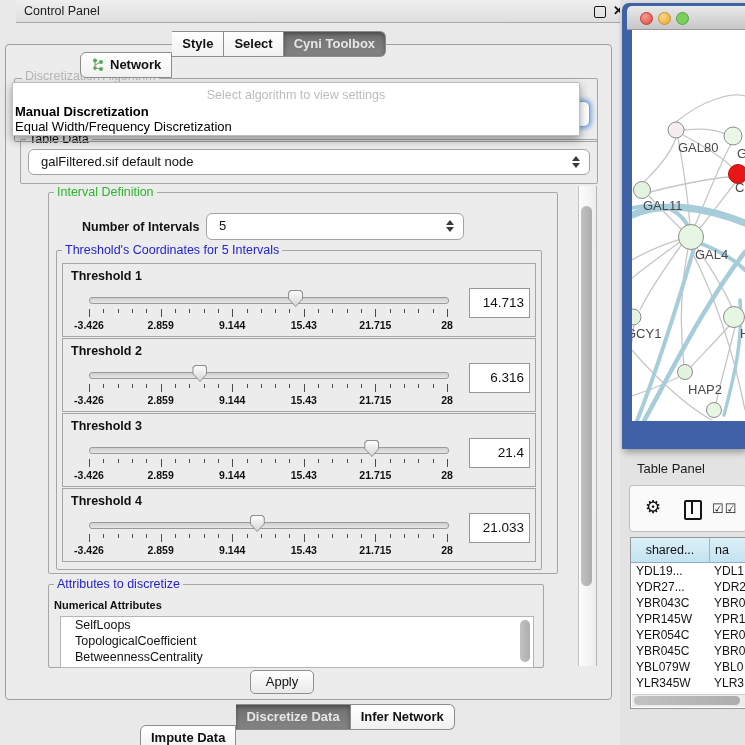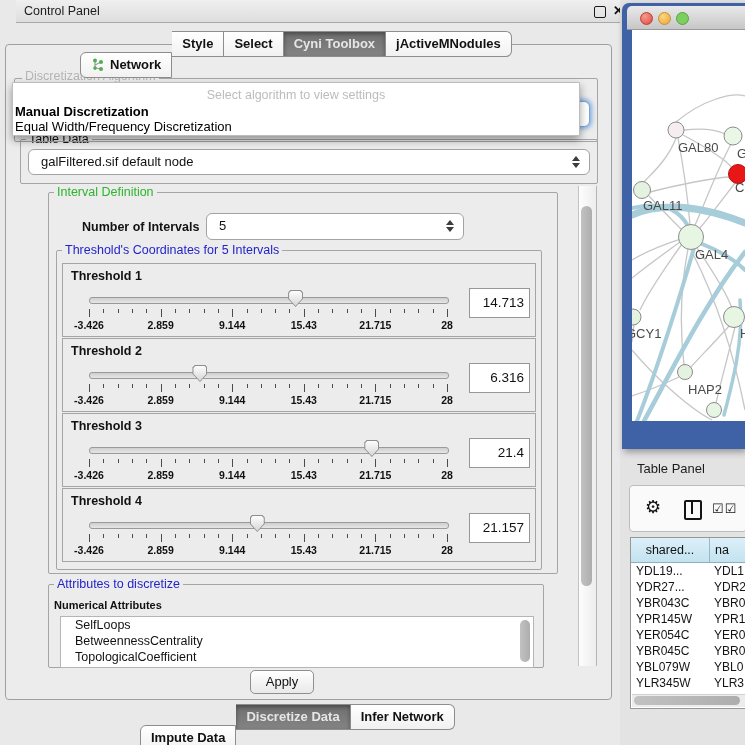--- a/index.html
+++ b/index.html
@@ -100,21 +100,20 @@
       <div class="seg"><span><svg class="nicon" width="14" height="14" viewBox="0 0 14 14">
             <path d="M4 2 L4 12 M4 7 L10 4 M4 10 L10 11" stroke="#9a9a9a" stroke-width="1.2" fill="none"></path>
             <circle cx="4" cy="2.5" r="2" fill="#4faf4f"></circle>
             <circle cx="10" cy="4" r="2" fill="#4faf4f"></circle>
             <circle cx="10" cy="11" r="2" fill="#4faf4f"></circle>
             <circle cx="4" cy="10" r="1.8" fill="#4faf4f"></circle>
           </svg></span><span>Network</span></div>
       <div class="seg"><span>Style</span></div>
       <div class="seg"><span>Select</span></div>
       <div class="seg sel"><span>Cyni Toolbox</span></div>
-      <div class="seg"><span>jActiveMNodules</span></div>
     </div>
 
   <div id="outer" class="abs"></div>
 
   <div class="abs group" style="left:14px;top:78px;width:582px;height:62px;z-index:1;"></div>
   <div class="abs glabel lbl" style="left:22px;top:69px;color:#b5b5b5;z-index:2;">Discretization Algorithm</div>
   <div id="combo-focus" class="abs combo">
     <span class="stepper">
         <div class="st-up"></div>
         <div class="st-dn"></div>
@@ -301,36 +300,36 @@
         <div class="tick" style="left: 341.04px; height: 4px;"></div>
         <div class="tick" style="left: 355.36px; height: 4px;"></div>
         <div class="tick" style="left: 369.68px; height: 4px;"></div>
         <div class="tick" style="left: 384px; height: 8px;"></div>
         <div class="tickl" style="left: 26px;">-3.426</div>
         <div class="tickl" style="left: 97.6px;">2.859</div>
         <div class="tickl" style="left: 169.2px;">9.144</div>
         <div class="tickl" style="left: 240.8px;">15.43</div>
         <div class="tickl" style="left: 312.4px;">21.715</div>
         <div class="tickl" style="left: 384px;">28</div>
-        <div class="tval">21.157</div>
+        <div class="tval">21.033</div>
       </div>
     </div>
 
   <div id="main-sb-track" class="abs">
     <div class="sb-thumb" style="left:2px;top:20px;width:11px;height:380px;"></div>
   </div>
 
   <div class="abs group" style="left:48px;top:584px;width:494px;height:82px;"></div>
   <div class="abs glabel lbl blue" style="left:54px;top:577px;">Attributes to discretize</div>
   <div class="abs lbl" style="left:54px;top:599px;font-size:11px;font-weight:bold;color:#111;">Numerical Attributes</div>
   <div id="attr-list" class="abs">
     <div class="sb-thumb" style="right:3px;top:3px;width:10px;height:42px;"></div>
   <div class="attr-item">SelfLoops</div>
+      <div class="attr-item">TopologicalCoefficient</div>
       <div class="attr-item">BetweennessCentrality</div>
-      <div class="attr-item">TopologicalCoefficient</div>
     </div>
 
   <div id="apply-btn" class="abs">Apply</div>
 
   <div id="bottom-tabs" class="abs segbar" style="left:140px;top:704px;">
       <div class="seg"><span>Impute Data</span></div>
       <div class="seg sel"><span>Discretize Data</span></div>
       <div class="seg"><span>Infer Network</span></div>
     </div>
 

